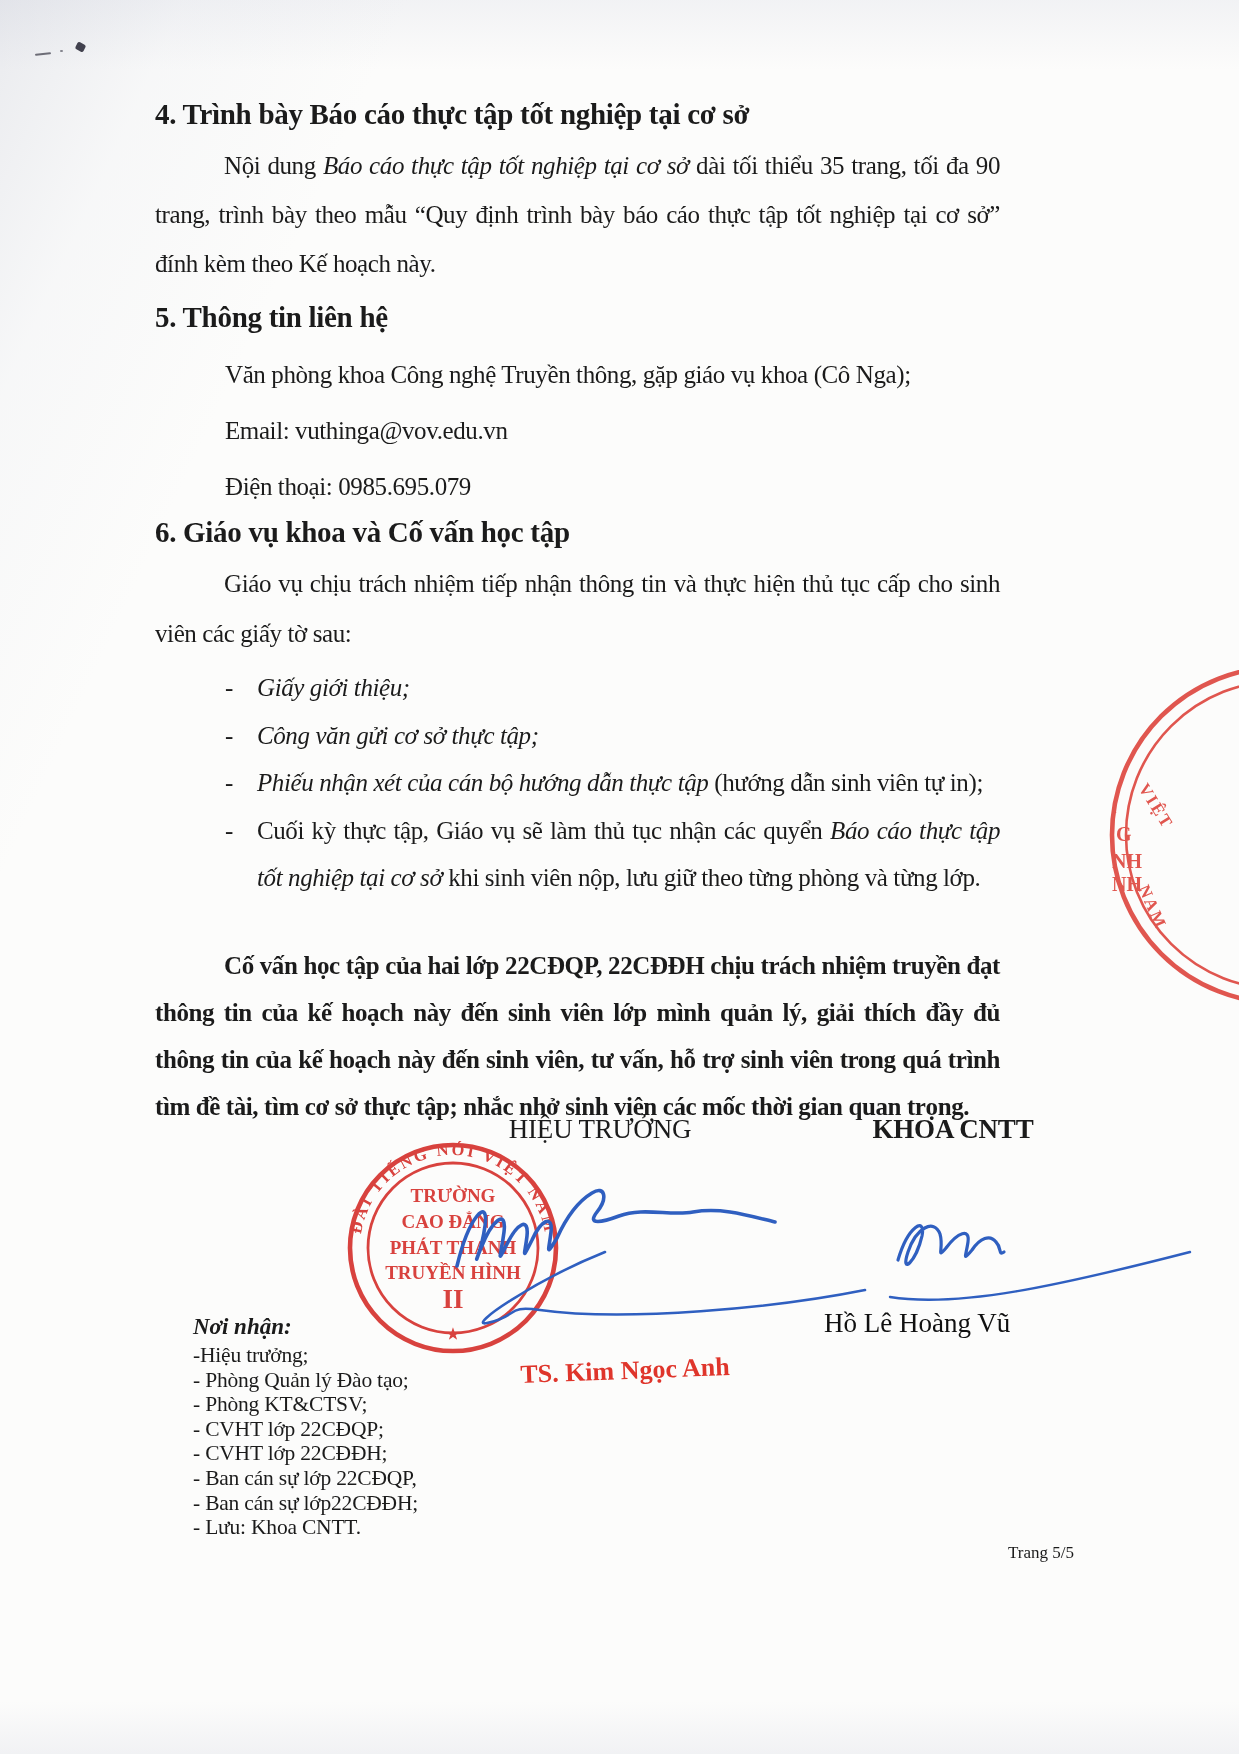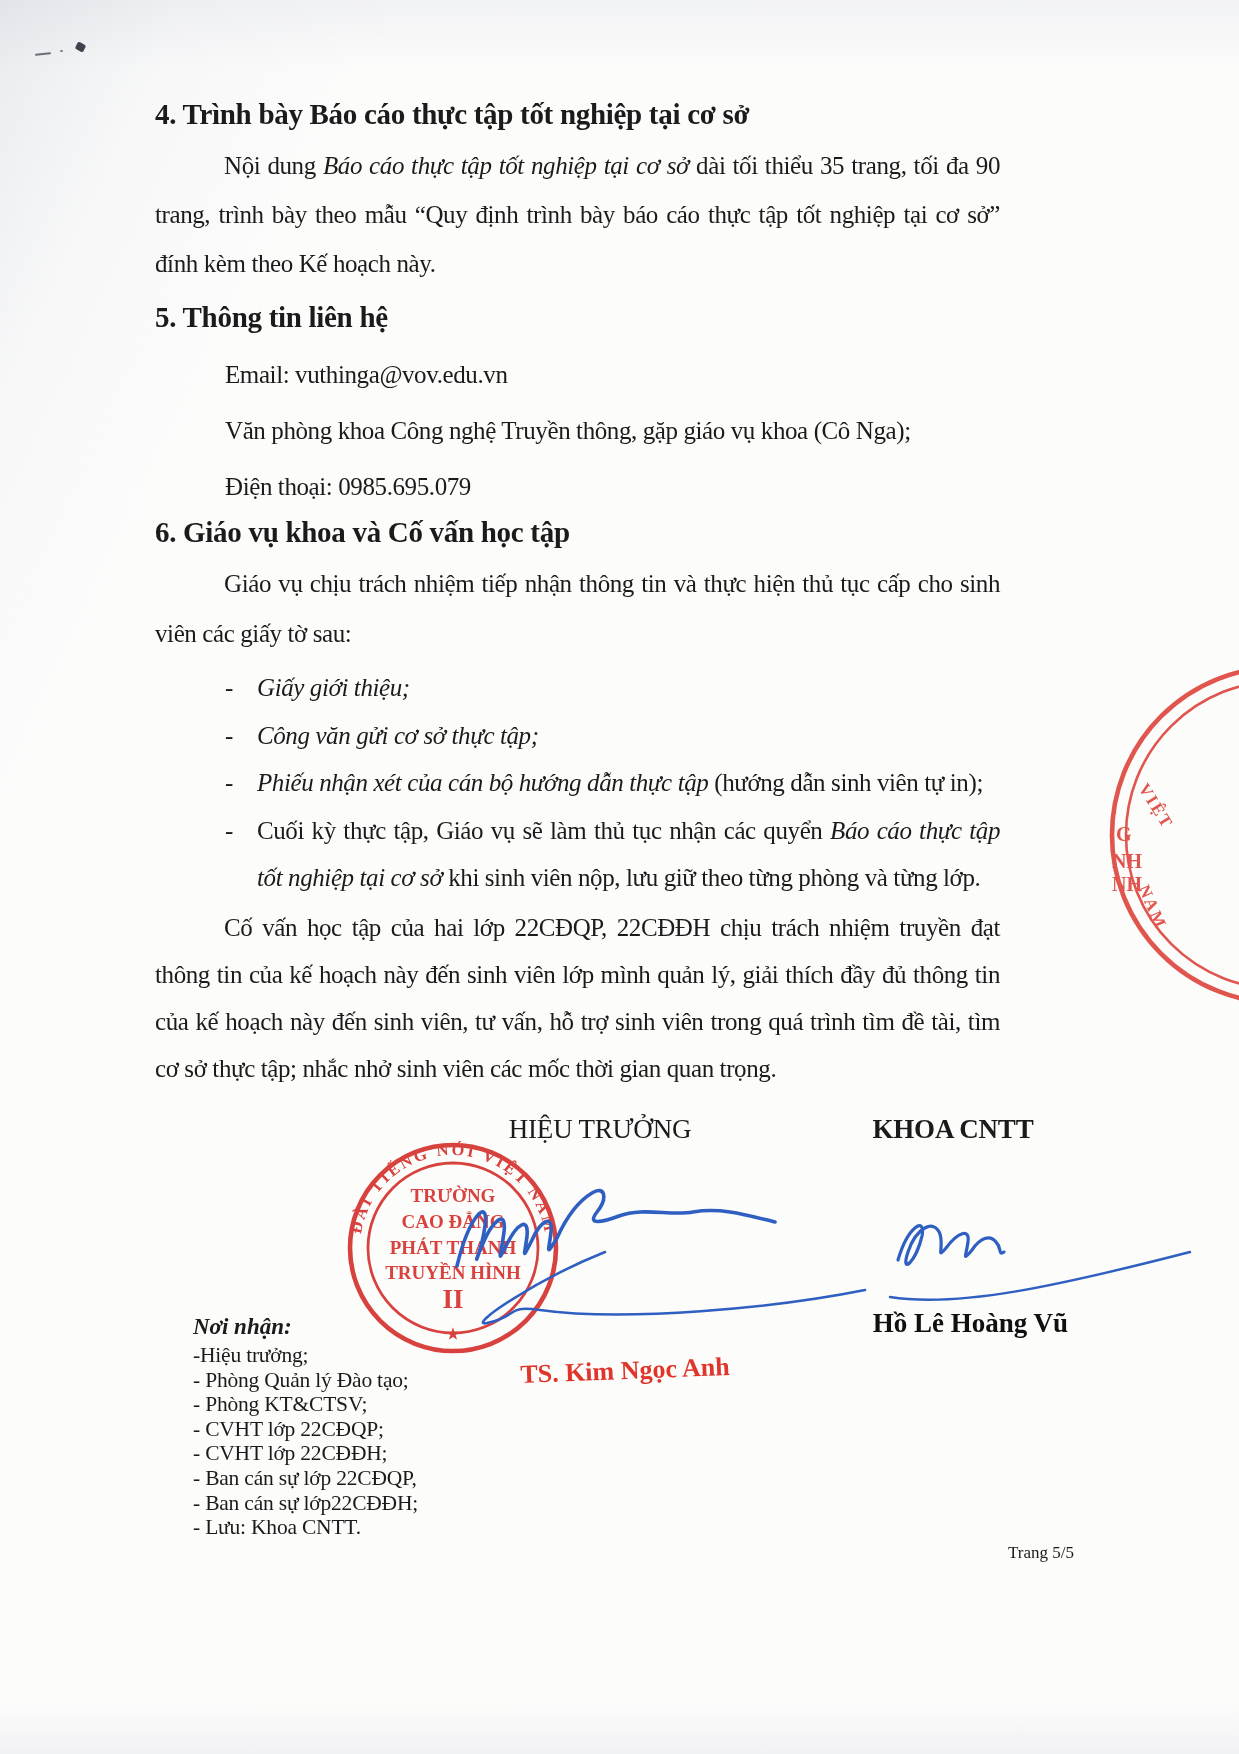--- a/index.html
+++ b/index.html
@@ -29,26 +29,26 @@
 
   #sec4-heading{left:155px;top:98px;width:900px;}
   #sec4-para{left:155px;top:141px;width:845px;text-indent:69px;line-height:49px;}
   #sec5-heading{left:155px;top:301px;width:600px;}
   #contact-block{left:225px;top:347px;width:780px;line-height:56px;}
   #sec6-heading{left:155px;top:516px;width:700px;}
   #sec6-intro{left:155px;top:559px;width:845px;text-indent:69px;line-height:50px;}
   #bullet-list{left:155px;top:664px;width:845px;}
   .bullet-item{position:relative;padding-left:102px;line-height:47.5px;}
   .bullet-dash{position:absolute;left:70px;top:0;font-style:italic;}
-  #closing-para{left:155px;top:904px;width:845px;text-indent:69px;line-height:47px;}
+  #closing-para{left:155px;top:942px;width:845px;text-indent:69px;line-height:47px;font-weight:bold;}
 
   #sig-title-left{left:450px;top:1114px;width:300px;text-align:center;font-weight:normal;font-size:27px;letter-spacing:-0.2px;}
   #sig-title-right{left:803px;top:1114px;width:300px;text-align:center;font-weight:bold;font-size:27px;letter-spacing:-0.2px;}
   #signer-left{left:500px;top:1356px;width:250px;text-align:center;font-weight:bold;font-size:26px;transform:rotate(-2.2deg);}
-  #signer-right{left:843px;top:1308px;width:255px;text-align:center;font-weight:bold;font-size:27px;color:#101010;}
+  #signer-right{left:824px;top:1308px;width:255px;font-weight:normal;font-size:27px;color:#101010;}
 
   #recipients{left:193px;top:1314px;width:330px;}
   #recipients .rh{font-weight:bold;font-style:italic;font-size:23px;margin-bottom:3px;}
   #recipients .ri{font-size:21.5px;line-height:24.6px;letter-spacing:-0.2px;}
 
   #page-footer{left:1008px;top:1543px;width:160px;font-size:17px;}
 
   svg text{font-family:"Liberation Serif","DejaVu Serif",serif;}
 </style>
 </head>
@@ -58,22 +58,22 @@
 
   <div class="speck s1"></div>
   <div class="speck s2"></div>
   <div class="speck s3"></div>
 
   <div class="abs heading" id="sec4-heading">4. Trình bày Báo cáo thực tập tốt nghiệp tại cơ sở</div>
   <div class="abs body-text just" id="sec4-para"><span>Nội dung </span><span class="ital">Báo cáo thực tập tốt nghiệp tại cơ sở</span><span> dài tối thiểu 35 trang, tối đa 90 trang, trình bày theo mẫu “Quy định trình bày báo cáo thực tập tốt nghiệp tại cơ sở” đính kèm theo Kế hoạch này.</span></div>
 
   <div class="abs heading" id="sec5-heading">5. Thông tin liên hệ</div>
   <div class="abs body-text" id="contact-block">
+    <div>Văn phòng khoa Công nghệ Truyền thông, gặp giáo vụ khoa (Cô Nga);</div>
     <div>Email: vuthinga@vov.edu.vn</div>
-    <div>Văn phòng khoa Công nghệ Truyền thông, gặp giáo vụ khoa (Cô Nga);</div>
     <div>Điện thoại: 0985.695.079</div>
   </div>
 
   <div class="abs heading" id="sec6-heading">6. Giáo vụ khoa và Cố vấn học tập</div>
   <div class="abs body-text just" id="sec6-intro">Giáo vụ chịu trách nhiệm tiếp nhận thông tin và thực hiện thủ tục cấp cho sinh viên các giấy tờ sau:</div>
 
   <div class="abs body-text" id="bullet-list">
     <div class="bullet-item just"><span class="bullet-dash">-</span><span class="ital">Giấy giới thiệu;</span></div>
     <div class="bullet-item just"><span class="bullet-dash">-</span><span class="ital">Công văn gửi cơ sở thực tập;</span></div>
     <div class="bullet-item just"><span class="bullet-dash">-</span><span class="ital">Phiếu nhận xét của cán bộ hướng dẫn thực tập</span><span> (hướng dẫn sinh viên tự in);</span></div>

